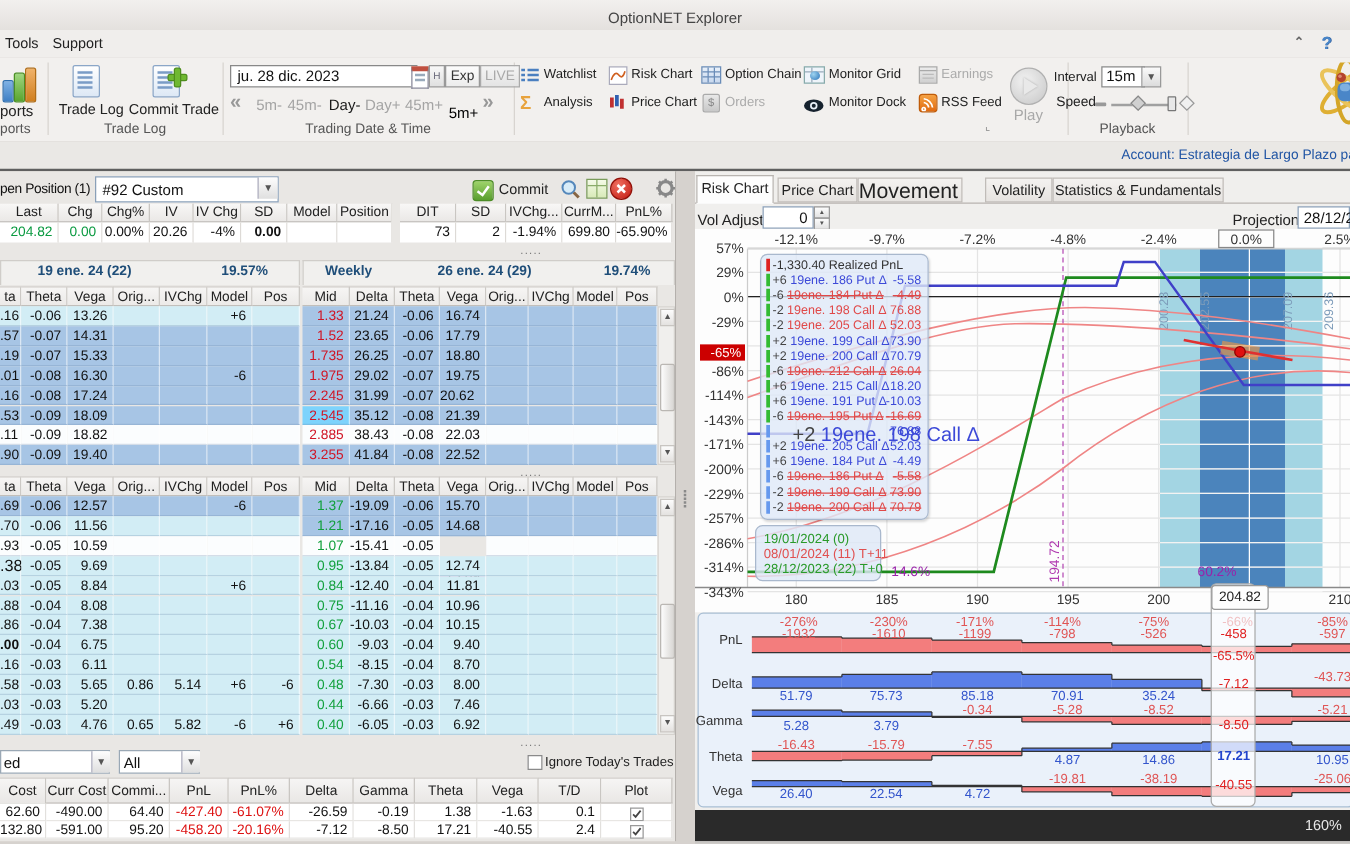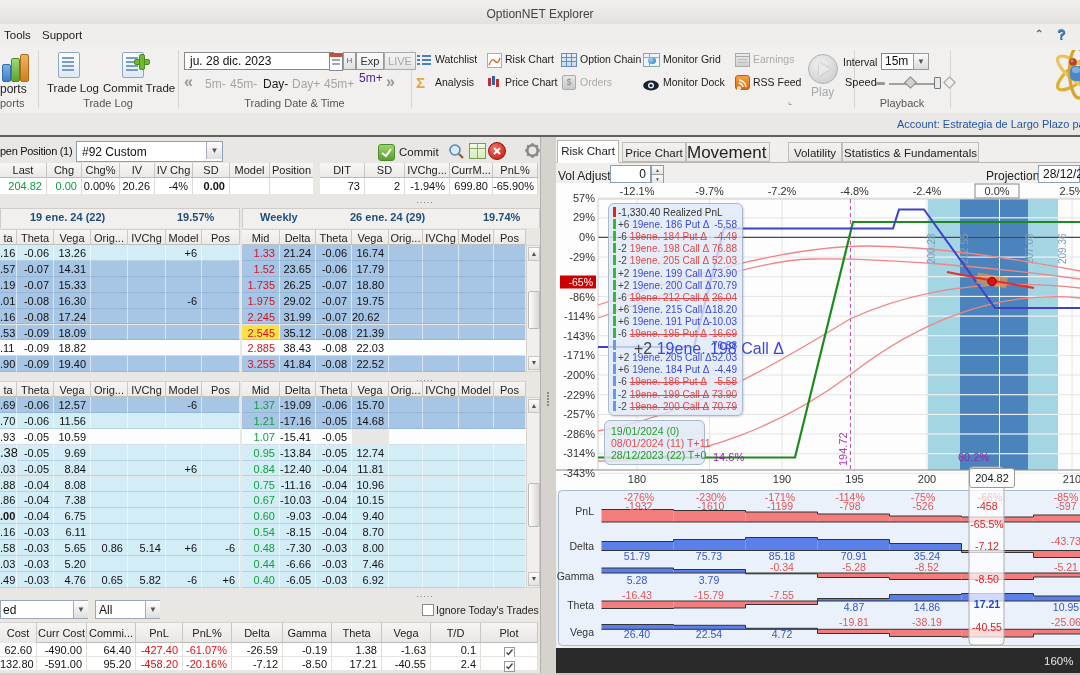--- a/index.html
+++ b/index.html
@@ -58,21 +58,21 @@
     </div>
  <div class="abs" style="left:343px;top:6px;width:11px;height:16px;background:linear-gradient(#f8f8f8,#e0e0e0);border:1px solid #999;font-size:8px;color:#667;text-align:center;line-height:16px;">H</div>
  <div class="abs tc" style="left:356px;top:6px;width:26px;height:16px;background:linear-gradient(#fcfcfc,#ececec);border:1px solid #999;font-size:11px;color:#333;line-height:16px;">Exp</div>
  <div class="abs tc" style="left:384px;top:6px;width:30px;height:16px;background:linear-gradient(#f4f4f4,#e4e4e4);border:1px solid #aaa;font-size:11px;color:#a8a8a8;line-height:16px;">LIVE</div>
  <span class="abs" style="left:184px;top:27px;font-size:16px;font-weight:bold;color:#989898;letter-spacing:-2px;">«</span>
  <span class="abs" style="left:205px;top:31px;font-size:12px;color:#a4a4a4;">5m-</span>
  <span class="abs" style="left:230px;top:31px;font-size:12px;color:#a4a4a4;">45m-</span>
  <span class="abs" style="left:263px;top:31px;font-size:12px;color:#1a1a1a;">Day-</span>
  <span class="abs" style="left:292px;top:31px;font-size:12px;color:#a4a4a4;">Day+</span>
  <span class="abs" style="left:324px;top:31px;font-size:12px;color:#a4a4a4;">45m+</span>
- <span class="abs" style="left:359px;top:25px;font-size:12px;color:#4c1d95;">5m+</span>
+ <span class="abs" style="left:359px;top:37px;font-size:12px;color:#000000;">5m+</span>
  <span class="abs" style="left:386px;top:27px;font-size:16px;font-weight:bold;color:#989898;letter-spacing:-2px;">»</span>
  <div class="abs tc" style="left:178px;top:51px;width:233px;font-size:11px;color:#555;">Trading Date &amp; Time</div>
 
  <div class="abs" style="left:417px;top:8px;width:14px;height:12px;">
   <div class="abs" style="left:0;top:1px;width:3px;height:2px;background:#4a7fc0;"></div>
       <div class="abs" style="left:5px;top:1px;width:9px;height:2px;background:#4a7fc0;"></div>
   <div class="abs" style="left:0;top:5px;width:3px;height:2px;background:#4a7fc0;"></div>
       <div class="abs" style="left:5px;top:5px;width:9px;height:2px;background:#4a7fc0;"></div>
   <div class="abs" style="left:0;top:9px;width:3px;height:2px;background:#4a7fc0;"></div>
       <div class="abs" style="left:5px;top:9px;width:9px;height:2px;background:#4a7fc0;"></div>
@@ -349,21 +349,21 @@
 <div style="position:absolute;left:459px;top:292.7px;width:35px;height:15.9px;background:#a7c5e5;border-right:1px solid rgba(255,255,255,0.6);border-bottom:1px solid rgba(110,140,175,0.28);box-sizing:border-box;font-size:11px;color:#111;text-align:right;padding-right:4px;line-height:16px;"></div>
 <div style="position:absolute;left:494px;top:292.7px;width:32px;height:15.9px;background:#a7c5e5;border-right:1px solid rgba(255,255,255,0.6);border-bottom:1px solid rgba(110,140,175,0.28);box-sizing:border-box;font-size:11px;color:#111;text-align:right;padding-right:4px;line-height:16px;"></div>
 <div style="position:absolute;left:242px;top:308.6px;width:38px;height:15.9px;background:#a7c5e5;border-right:1px solid rgba(255,255,255,0.6);border-bottom:1px solid rgba(110,140,175,0.28);box-sizing:border-box;font-size:11px;color:#d01525;text-align:right;padding-right:4px;line-height:16px;">2.245</div>
 <div style="position:absolute;left:280px;top:308.6px;width:36px;height:15.9px;background:#a7c5e5;border-right:1px solid rgba(255,255,255,0.6);border-bottom:1px solid rgba(110,140,175,0.28);box-sizing:border-box;font-size:11px;color:#111;text-align:right;padding-right:4px;line-height:16px;">31.99</div>
 <div style="position:absolute;left:316px;top:308.6px;width:36px;height:15.9px;background:#a7c5e5;border-right:1px solid rgba(255,255,255,0.6);border-bottom:1px solid rgba(110,140,175,0.28);box-sizing:border-box;font-size:11px;color:#111;text-align:right;padding-right:4px;line-height:16px;">-0.07</div>
 <div style="position:absolute;left:352px;top:308.6px;width:37px;height:15.9px;background:#a7c5e5;border-right:1px solid rgba(255,255,255,0.6);border-bottom:1px solid rgba(110,140,175,0.28);box-sizing:border-box;font-size:11px;color:#111;text-align:right;padding-right:21px;line-height:16px;">20.62</div>
 <div style="position:absolute;left:389px;top:308.6px;width:34px;height:15.9px;background:#a7c5e5;border-right:1px solid rgba(255,255,255,0.6);border-bottom:1px solid rgba(110,140,175,0.28);box-sizing:border-box;font-size:11px;color:#111;text-align:right;padding-right:4px;line-height:16px;"></div>
 <div style="position:absolute;left:423px;top:308.6px;width:36px;height:15.9px;background:#a7c5e5;border-right:1px solid rgba(255,255,255,0.6);border-bottom:1px solid rgba(110,140,175,0.28);box-sizing:border-box;font-size:11px;color:#111;text-align:right;padding-right:4px;line-height:16px;"></div>
 <div style="position:absolute;left:459px;top:308.6px;width:35px;height:15.9px;background:#a7c5e5;border-right:1px solid rgba(255,255,255,0.6);border-bottom:1px solid rgba(110,140,175,0.28);box-sizing:border-box;font-size:11px;color:#111;text-align:right;padding-right:4px;line-height:16px;"></div>
 <div style="position:absolute;left:494px;top:308.6px;width:32px;height:15.9px;background:#a7c5e5;border-right:1px solid rgba(255,255,255,0.6);border-bottom:1px solid rgba(110,140,175,0.28);box-sizing:border-box;font-size:11px;color:#111;text-align:right;padding-right:4px;line-height:16px;"></div>
-<div style="position:absolute;left:242px;top:324.5px;width:38px;height:15.9px;background:#fde047;border-right:1px solid rgba(255,255,255,0.6);border-bottom:1px solid rgba(110,140,175,0.28);box-sizing:border-box;font-size:11px;color:#d01525;text-align:right;padding-right:4px;line-height:16px;">2.545</div>
+<div style="position:absolute;left:242px;top:324.5px;width:38px;height:15.9px;background:#7dd3fc;border-right:1px solid rgba(255,255,255,0.6);border-bottom:1px solid rgba(110,140,175,0.28);box-sizing:border-box;font-size:11px;color:#d01525;text-align:right;padding-right:4px;line-height:16px;">2.545</div>
 <div style="position:absolute;left:280px;top:324.5px;width:36px;height:15.9px;background:#a7c5e5;border-right:1px solid rgba(255,255,255,0.6);border-bottom:1px solid rgba(110,140,175,0.28);box-sizing:border-box;font-size:11px;color:#111;text-align:right;padding-right:4px;line-height:16px;">35.12</div>
 <div style="position:absolute;left:316px;top:324.5px;width:36px;height:15.9px;background:#a7c5e5;border-right:1px solid rgba(255,255,255,0.6);border-bottom:1px solid rgba(110,140,175,0.28);box-sizing:border-box;font-size:11px;color:#111;text-align:right;padding-right:4px;line-height:16px;">-0.08</div>
 <div style="position:absolute;left:352px;top:324.5px;width:37px;height:15.9px;background:#a7c5e5;border-right:1px solid rgba(255,255,255,0.6);border-bottom:1px solid rgba(110,140,175,0.28);box-sizing:border-box;font-size:11px;color:#111;text-align:right;padding-right:4px;line-height:16px;">21.39</div>
 <div style="position:absolute;left:389px;top:324.5px;width:34px;height:15.9px;background:#a7c5e5;border-right:1px solid rgba(255,255,255,0.6);border-bottom:1px solid rgba(110,140,175,0.28);box-sizing:border-box;font-size:11px;color:#111;text-align:right;padding-right:4px;line-height:16px;"></div>
 <div style="position:absolute;left:423px;top:324.5px;width:36px;height:15.9px;background:#a7c5e5;border-right:1px solid rgba(255,255,255,0.6);border-bottom:1px solid rgba(110,140,175,0.28);box-sizing:border-box;font-size:11px;color:#111;text-align:right;padding-right:4px;line-height:16px;"></div>
 <div style="position:absolute;left:459px;top:324.5px;width:35px;height:15.9px;background:#a7c5e5;border-right:1px solid rgba(255,255,255,0.6);border-bottom:1px solid rgba(110,140,175,0.28);box-sizing:border-box;font-size:11px;color:#111;text-align:right;padding-right:4px;line-height:16px;"></div>
 <div style="position:absolute;left:494px;top:324.5px;width:32px;height:15.9px;background:#a7c5e5;border-right:1px solid rgba(255,255,255,0.6);border-bottom:1px solid rgba(110,140,175,0.28);box-sizing:border-box;font-size:11px;color:#111;text-align:right;padding-right:4px;line-height:16px;"></div>
 <div style="position:absolute;left:242px;top:340.4px;width:38px;height:15.9px;background:#fbfdfe;border-right:1px solid rgba(255,255,255,0.6);border-bottom:1px solid rgba(110,140,175,0.28);box-sizing:border-box;font-size:11px;color:#d01525;text-align:right;padding-right:4px;line-height:16px;">2.885</div>
 <div style="position:absolute;left:280px;top:340.4px;width:36px;height:15.9px;background:#fbfdfe;border-right:1px solid rgba(255,255,255,0.6);border-bottom:1px solid rgba(110,140,175,0.28);box-sizing:border-box;font-size:11px;color:#111;text-align:right;padding-right:4px;line-height:16px;">38.43</div>
 <div style="position:absolute;left:316px;top:340.4px;width:36px;height:15.9px;background:#fbfdfe;border-right:1px solid rgba(255,255,255,0.6);border-bottom:1px solid rgba(110,140,175,0.28);box-sizing:border-box;font-size:11px;color:#111;text-align:right;padding-right:4px;line-height:16px;">-0.08</div>

